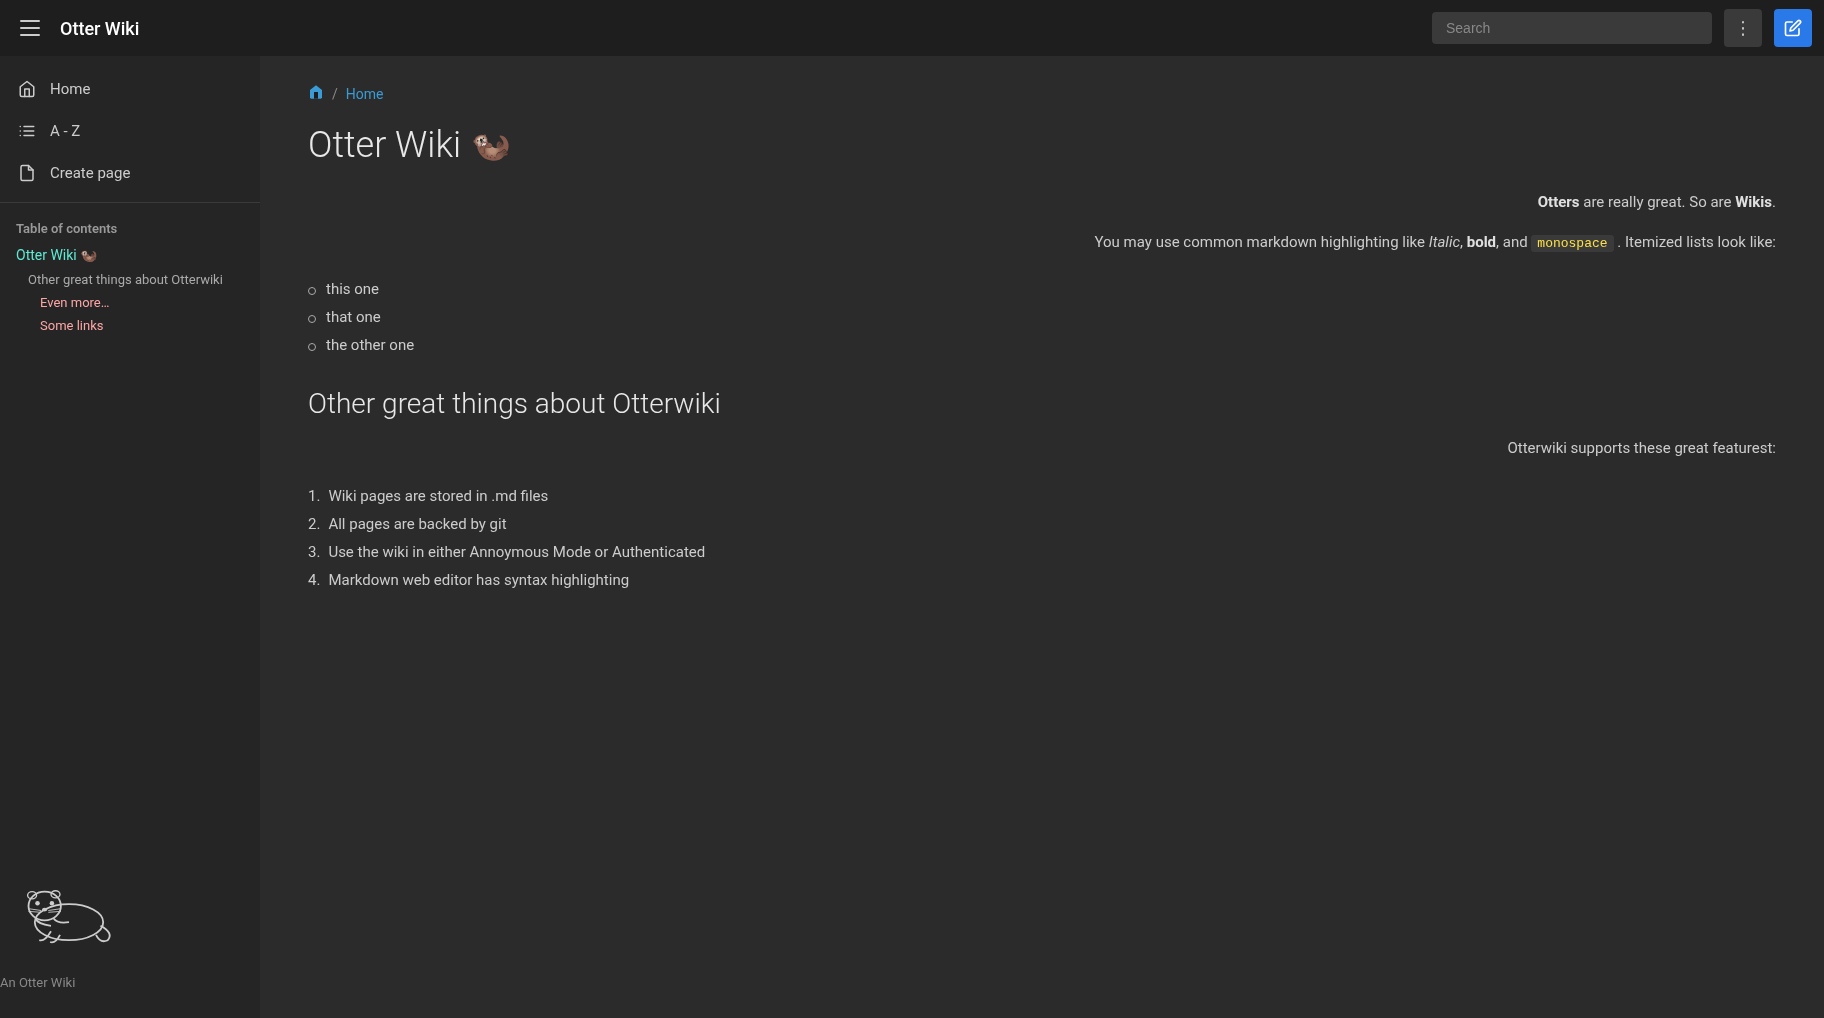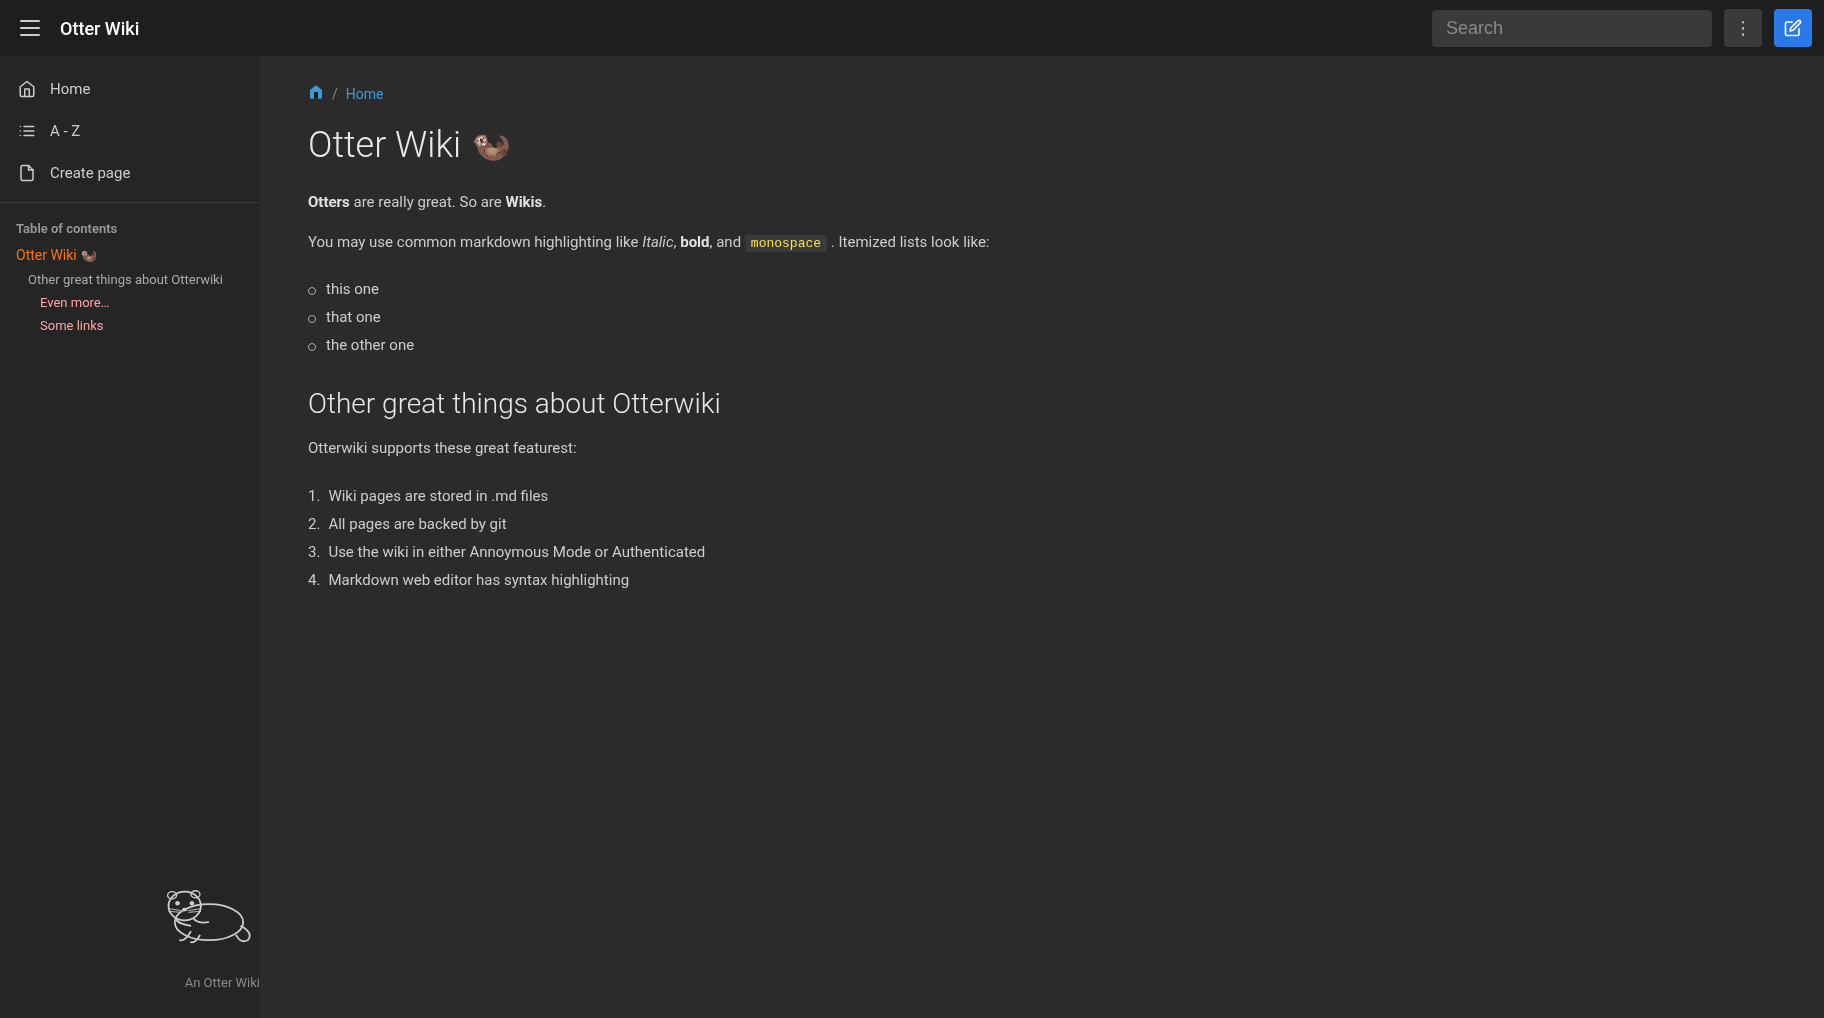--- a/index.html
+++ b/index.html
@@ -38,21 +38,21 @@
       font-size: 18px;
       font-weight: 500;
       flex-shrink: 0;
     }
     .topnav-spacer { flex: 1; }
     .topnav-search {
       background: #3a3a3a;
       border: none;
       border-radius: 4px;
       color: #aaa;
-      font-size: 18px;
+      font-size: 14px;
       padding: 8px 14px;
       width: 280px;
       outline: none;
     }
     .topnav-search::placeholder { color: #888; }
     .topnav-more-btn {
       width: 38px; height: 38px;
       background: #3a3a3a;
       border: none;
       border-radius: 4px;
@@ -112,42 +112,42 @@
     .toc-heading {
       padding: 10px 16px 6px;
       color: #999;
       font-size: 13px;
       font-weight: 600;
       text-transform: none;
       letter-spacing: 0;
     }
     .toc-item {
       padding: 5px 16px;
-      color: #f97316;
+      color: #5eead4;
       cursor: pointer;
       font-size: 14px;
     }
     .toc-item-indent {
       padding: 4px 16px 4px 28px;
       color: #aaa;
       cursor: pointer;
       font-size: 13px;
     }
     .toc-item-indent2 {
       padding: 4px 16px 4px 40px;
       color: #fca5a5;
       cursor: pointer;
       font-size: 13px;
     }
 
     .sidebar-footer {
       margin-top: auto;
       display: flex;
       flex-direction: column;
-      align-items: flex-end;
+      align-items: flex-start;
       padding: 24px 0 16px;
       color: #888;
       font-size: 13px;
       gap: 16px;
     }
     .otter-svg {
       width: 120px; height: 90px;
       margin-bottom: 8px;
     }
 
@@ -186,20 +186,21 @@
       align-items: center;
       gap: 10px;
     }
     .content-section {
       margin-bottom: 20px;
       line-height: 1.7;
       color: #ccc;
     }
     .content-section p {
       margin-bottom: 14px;
+      text-align: right;
     }
     .bold-text { font-weight: 700; color: #e0e0e0; }
     .italic-text { font-style: italic; }
     .mono-text {
       font-family: "Courier New", Courier, monospace;
       background: #3a3a3a;
       padding: 1px 6px;
       border-radius: 3px;
       font-size: 13px;
       color: #fde047;

